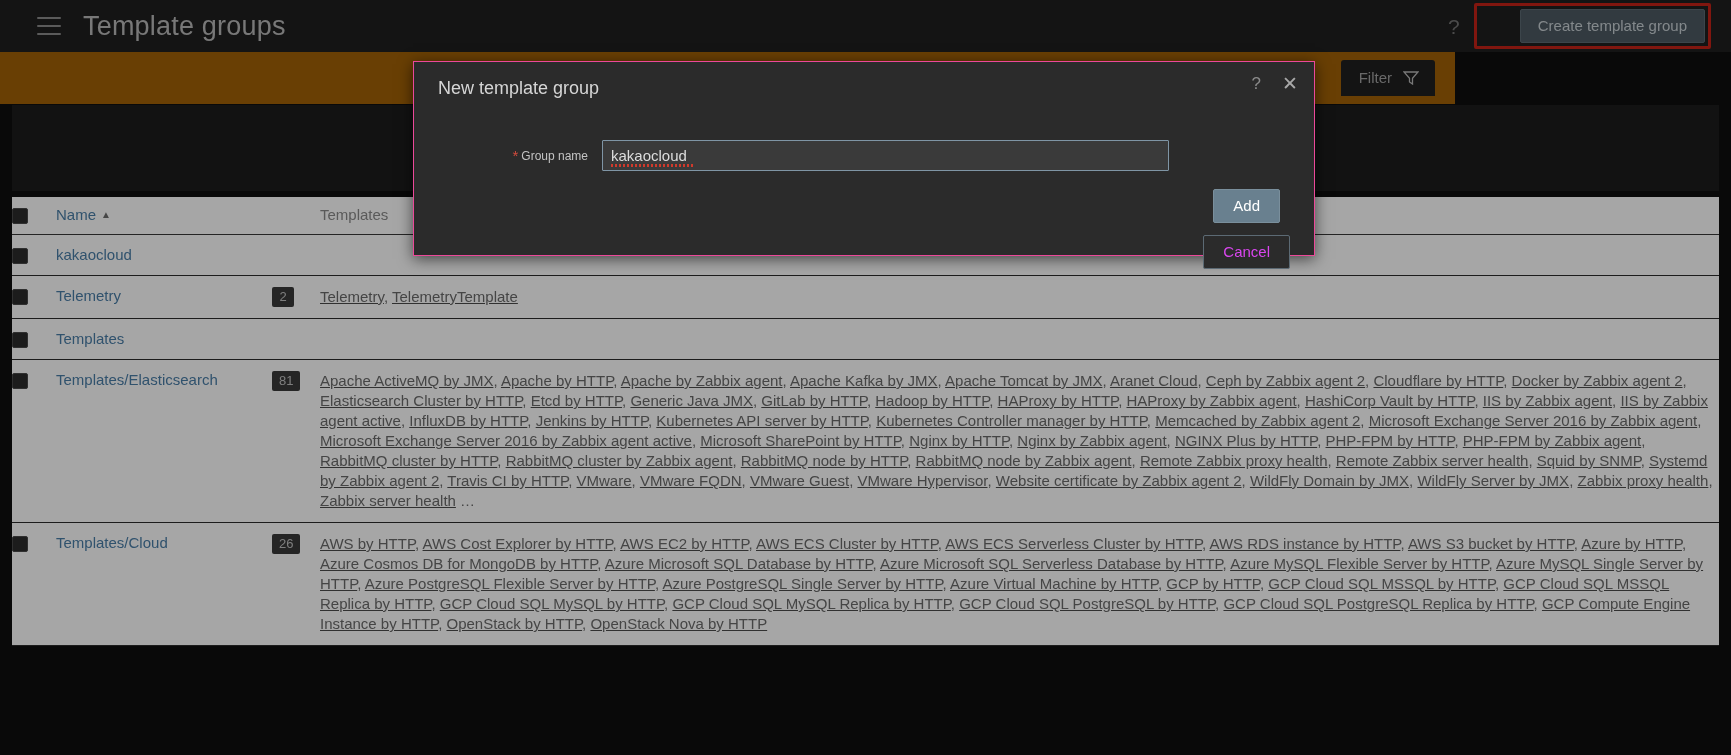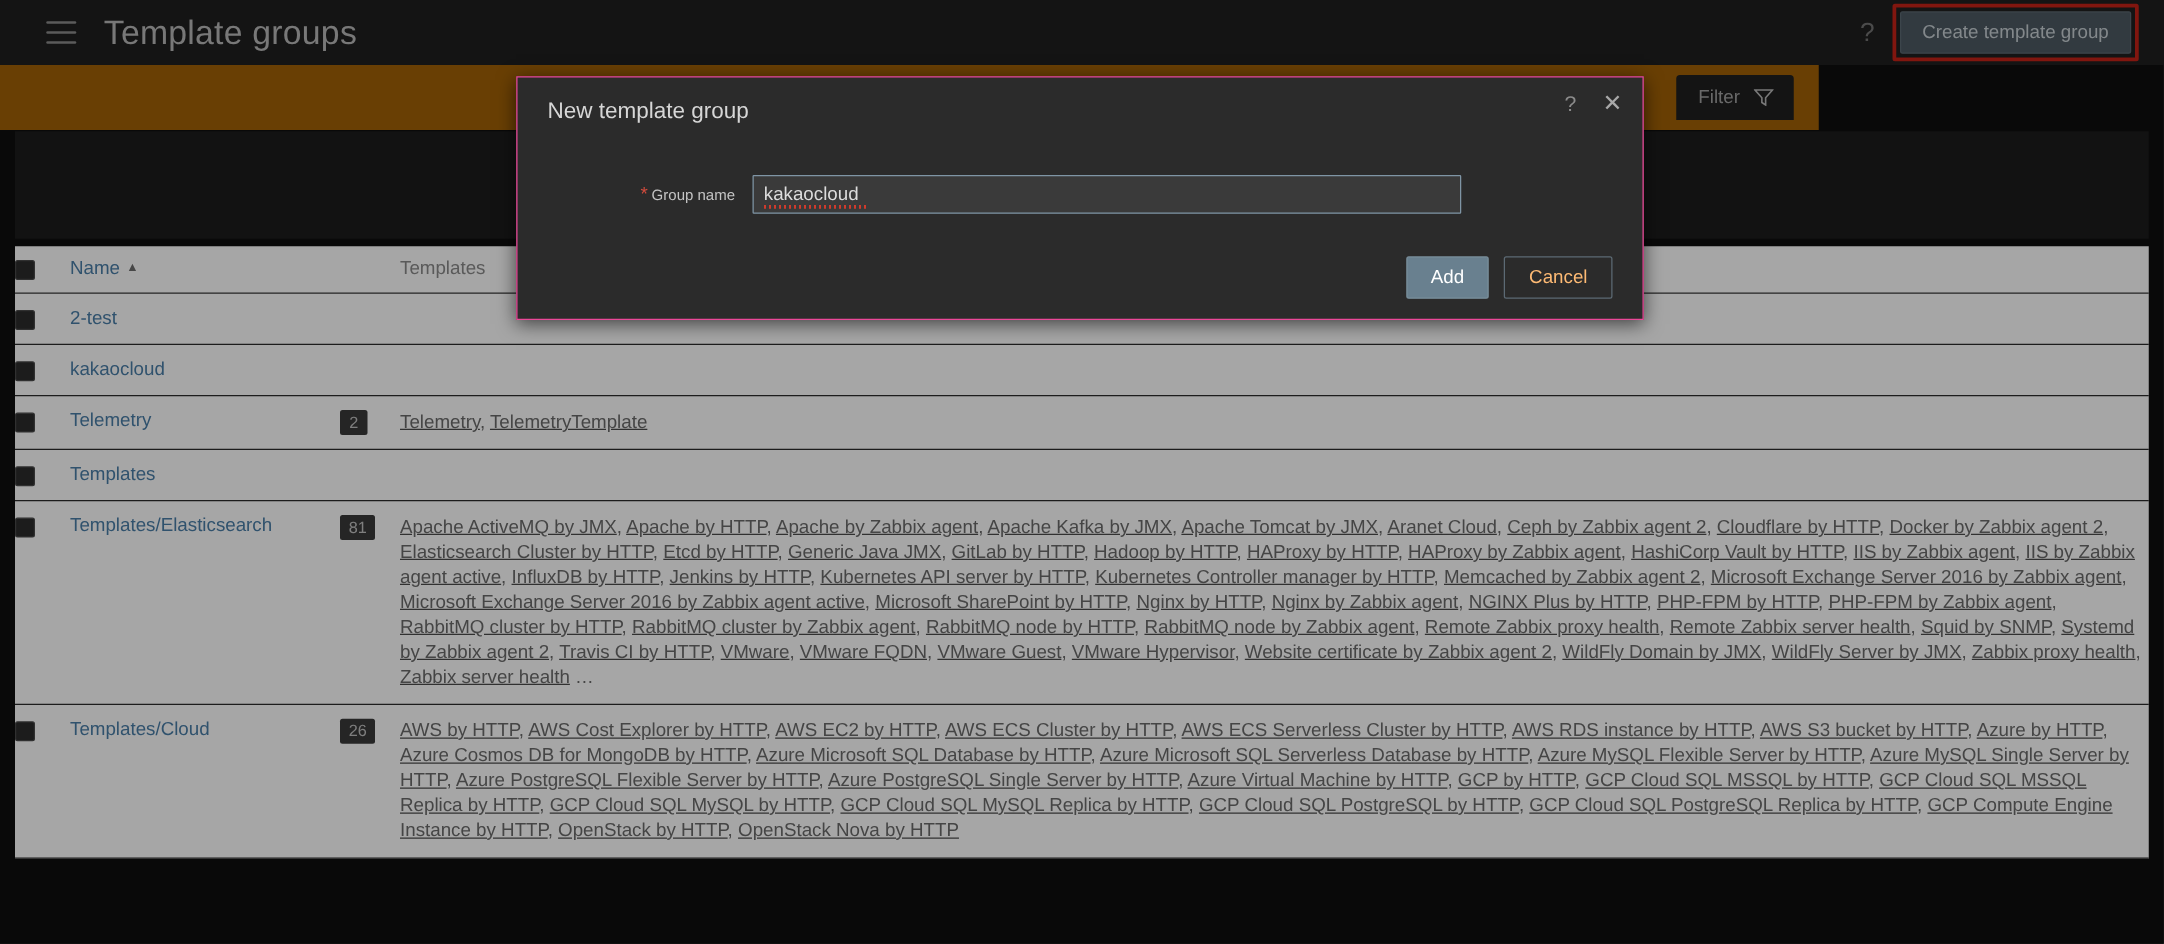--- a/index.html
+++ b/index.html
@@ -35,20 +35,21 @@
   }
   .create-wrap {
     position: relative; margin-right: 20px;
     border: 3px solid #c62217; border-radius: 2px; padding: 3px;
   }
   .btn-create {
     background: #4e5a63; color: #c9d1d6; border: 1px solid #5d6a73;
     font-size: 15px; padding: 7px 17px 8px 17px; border-radius: 2px;
     font-family: "Liberation Sans", sans-serif; cursor: pointer;
     white-space: nowrap;
+    margin-left: 40px;
   }
 
   
   .filter-strip {
     position: absolute; left: 0; top: 52px; width: 1455px; height: 52px;
     background: #a16207;
   }
   .filter-tab {
     position: absolute; right: 20px; top: 8px;
     background: #1f1f1f; color: #a2a2a2; font-size: 15px;
@@ -153,29 +154,29 @@
   }
   .input-holder { position: relative; }
   .spellmark {
     position: absolute; left: 9px; top: 24px; width: 82px; height: 3px;
     background-image: repeating-linear-gradient(90deg,#cf3a2c 0 2px,transparent 2px 4px);
     pointer-events: none;
   }
 
   .dlg-foot {
     position: absolute; right: 24px; bottom: 0; height: 66px;
-    display: flex; align-items: center; gap: 12px;
+    display: flex; align-items: center; gap: 12px; flex-direction: column;
   }
   .btn {
     font-size: 15px; padding: 7px 19px 8px 19px; border-radius: 2px;
     cursor: pointer; font-family: "Liberation Sans", sans-serif;
     border: 1px solid transparent;
   }
   .btn-add { background: #69808f; color: #ffffff; border-color: #7a8f9c; }
-  .btn-cancel { background: #2b2b2b; color: #fdba74; border-color: #5c6a74; text-align: center; }
+  .btn-cancel { background: #2b2b2b; color: #d946ef; border-color: #5c6a74; text-align: center; }
 </style>
 </head>
 <body>
 
 <div class="header">
   <div class="hamburger">
     <i></i>
       <i></i>
       <i></i>
   </div>
@@ -211,28 +212,20 @@
         </th>
         <th class="c-count"></th>
         <th class="c-tpls">Templates</th>
       </tr>
     </thead>
     <tbody>
         <tr>
           <td class="c-check">
             <span class="cbx"></span>
           </td>
-          <td class="c-name"><a class="name-link">2-test</a></td>
-          <td class="c-count"></td>
-          <td class="c-tpls"><span class="tpl-cell"></span></td>
-        </tr>
-        <tr>
-          <td class="c-check">
-            <span class="cbx"></span>
-          </td>
           <td class="c-name"><a class="name-link">kakaocloud</a></td>
           <td class="c-count"></td>
           <td class="c-tpls"><span class="tpl-cell"></span></td>
         </tr>
         <tr>
           <td class="c-check">
             <span class="cbx"></span>
           </td>
           <td class="c-name"><a class="name-link">Telemetry</a></td>
           <td class="c-count"><span class="count-pill">2</span></td>

